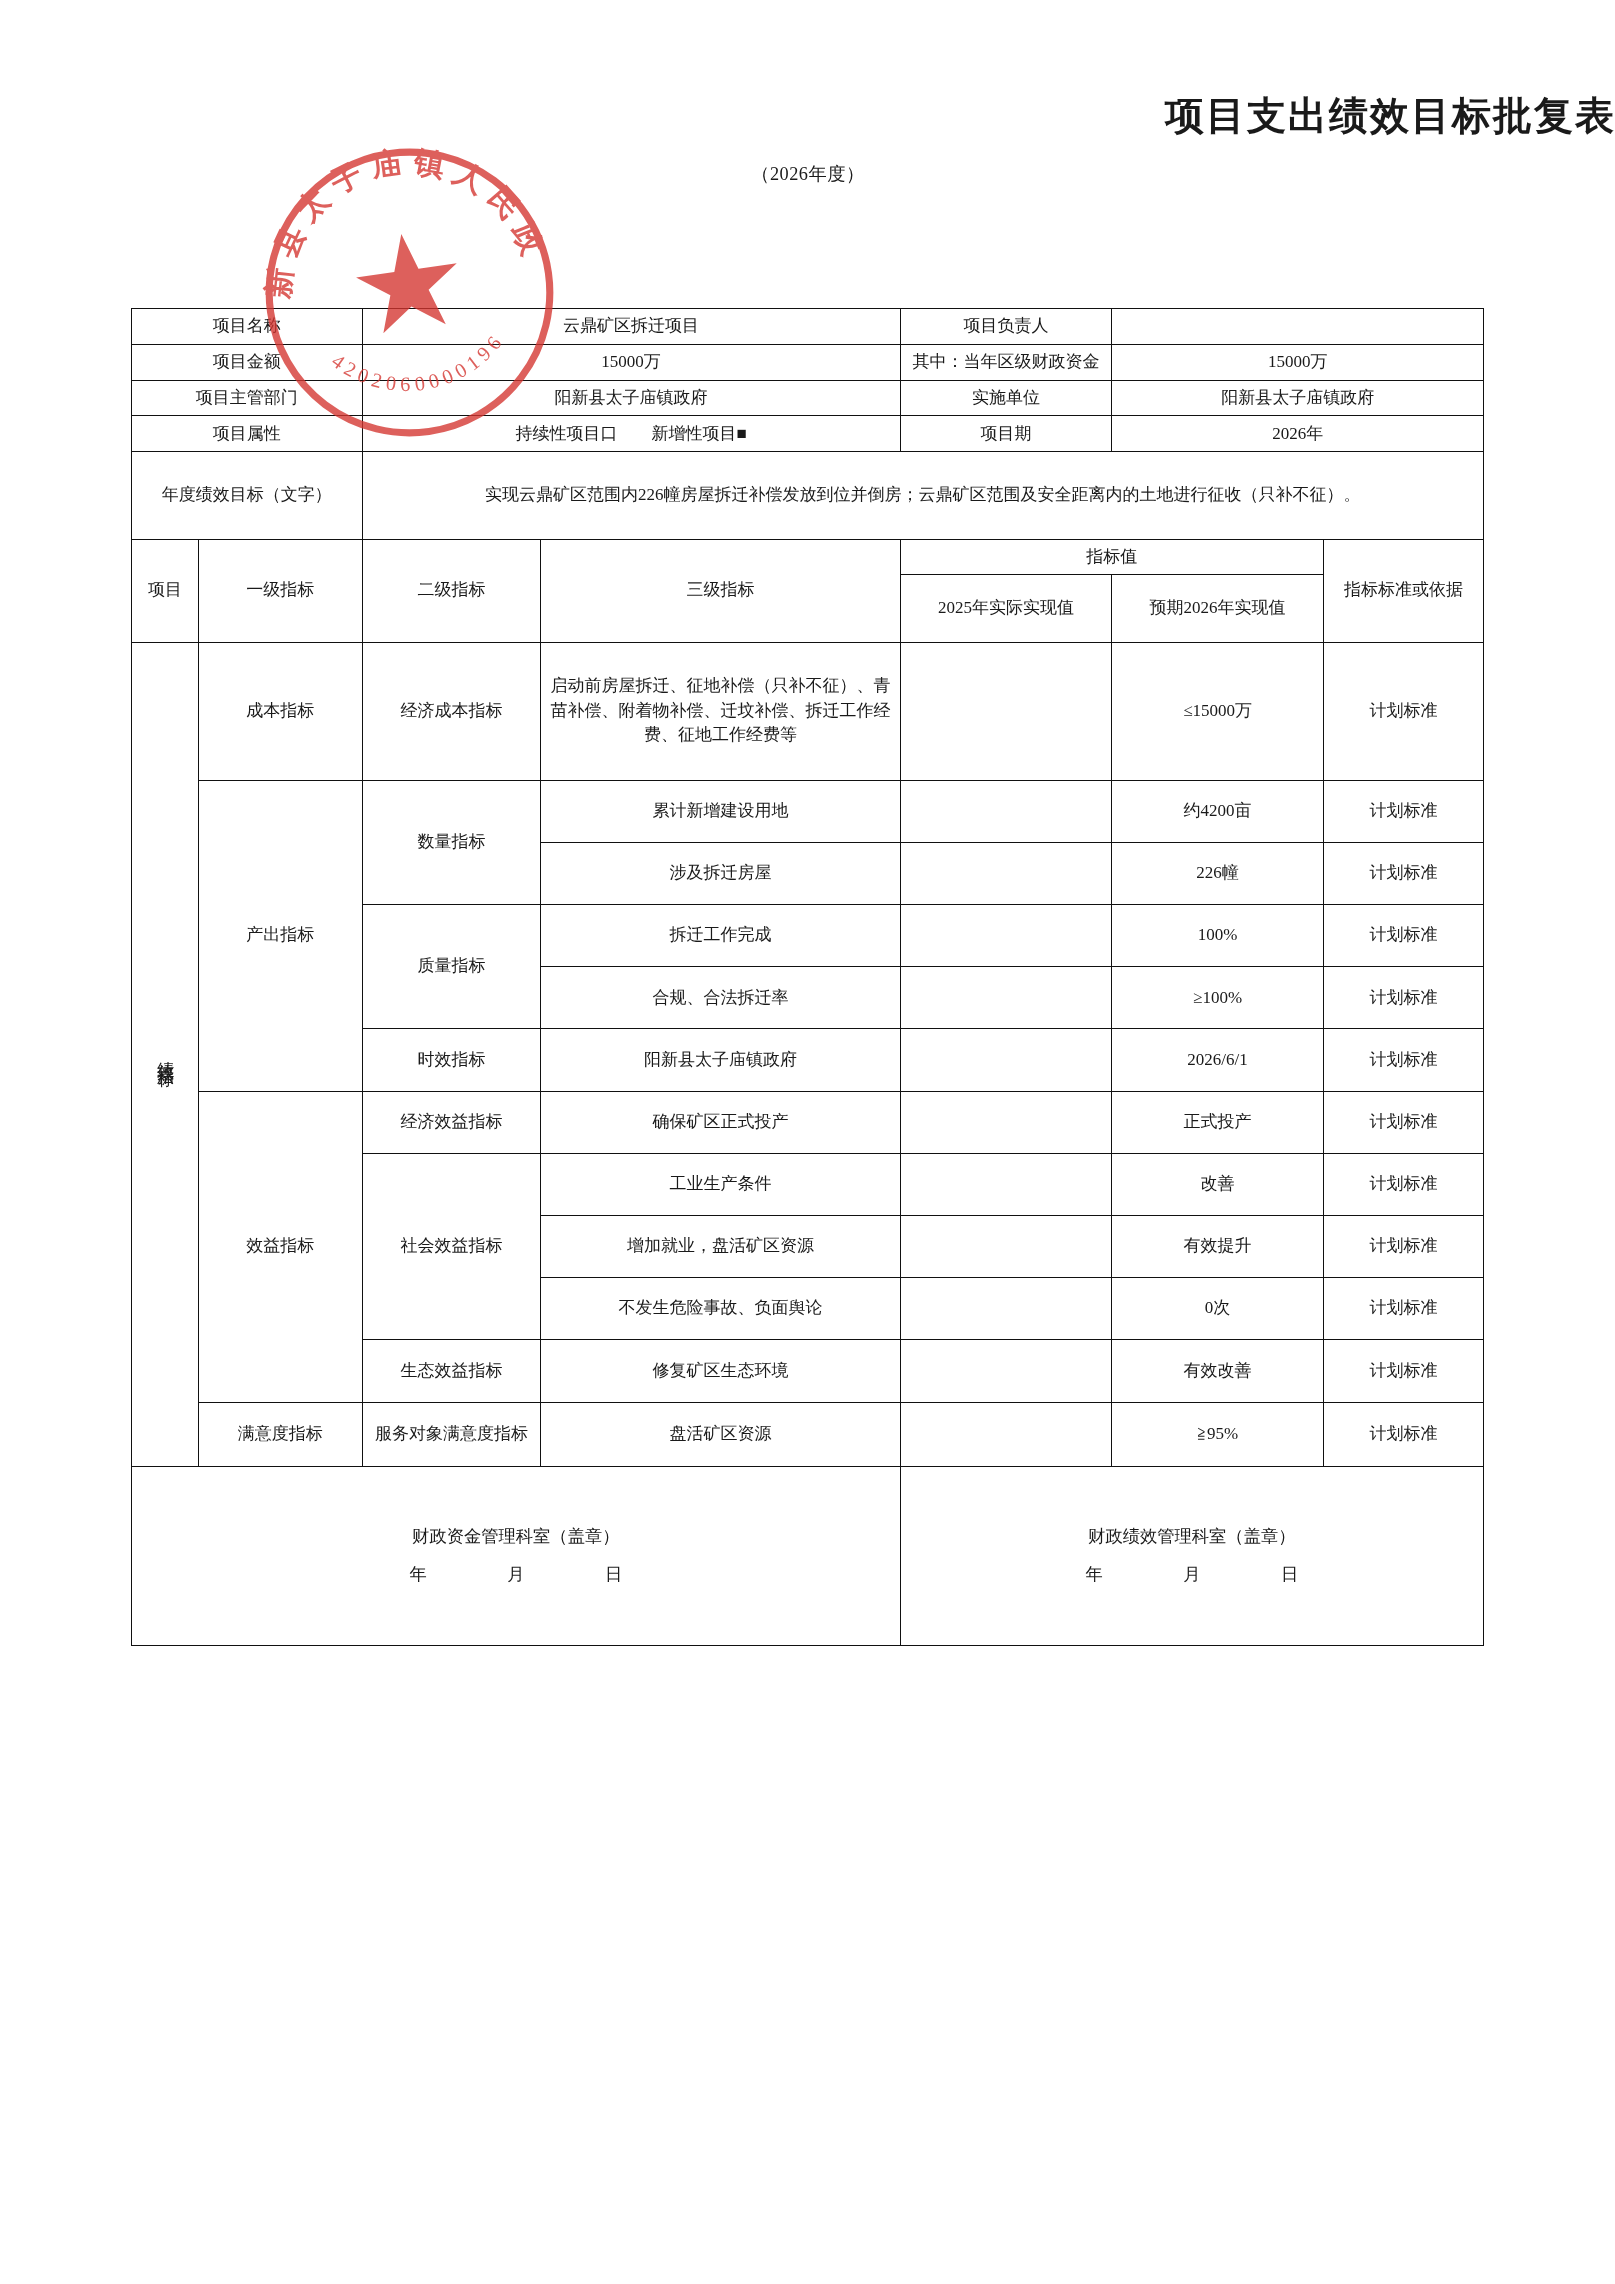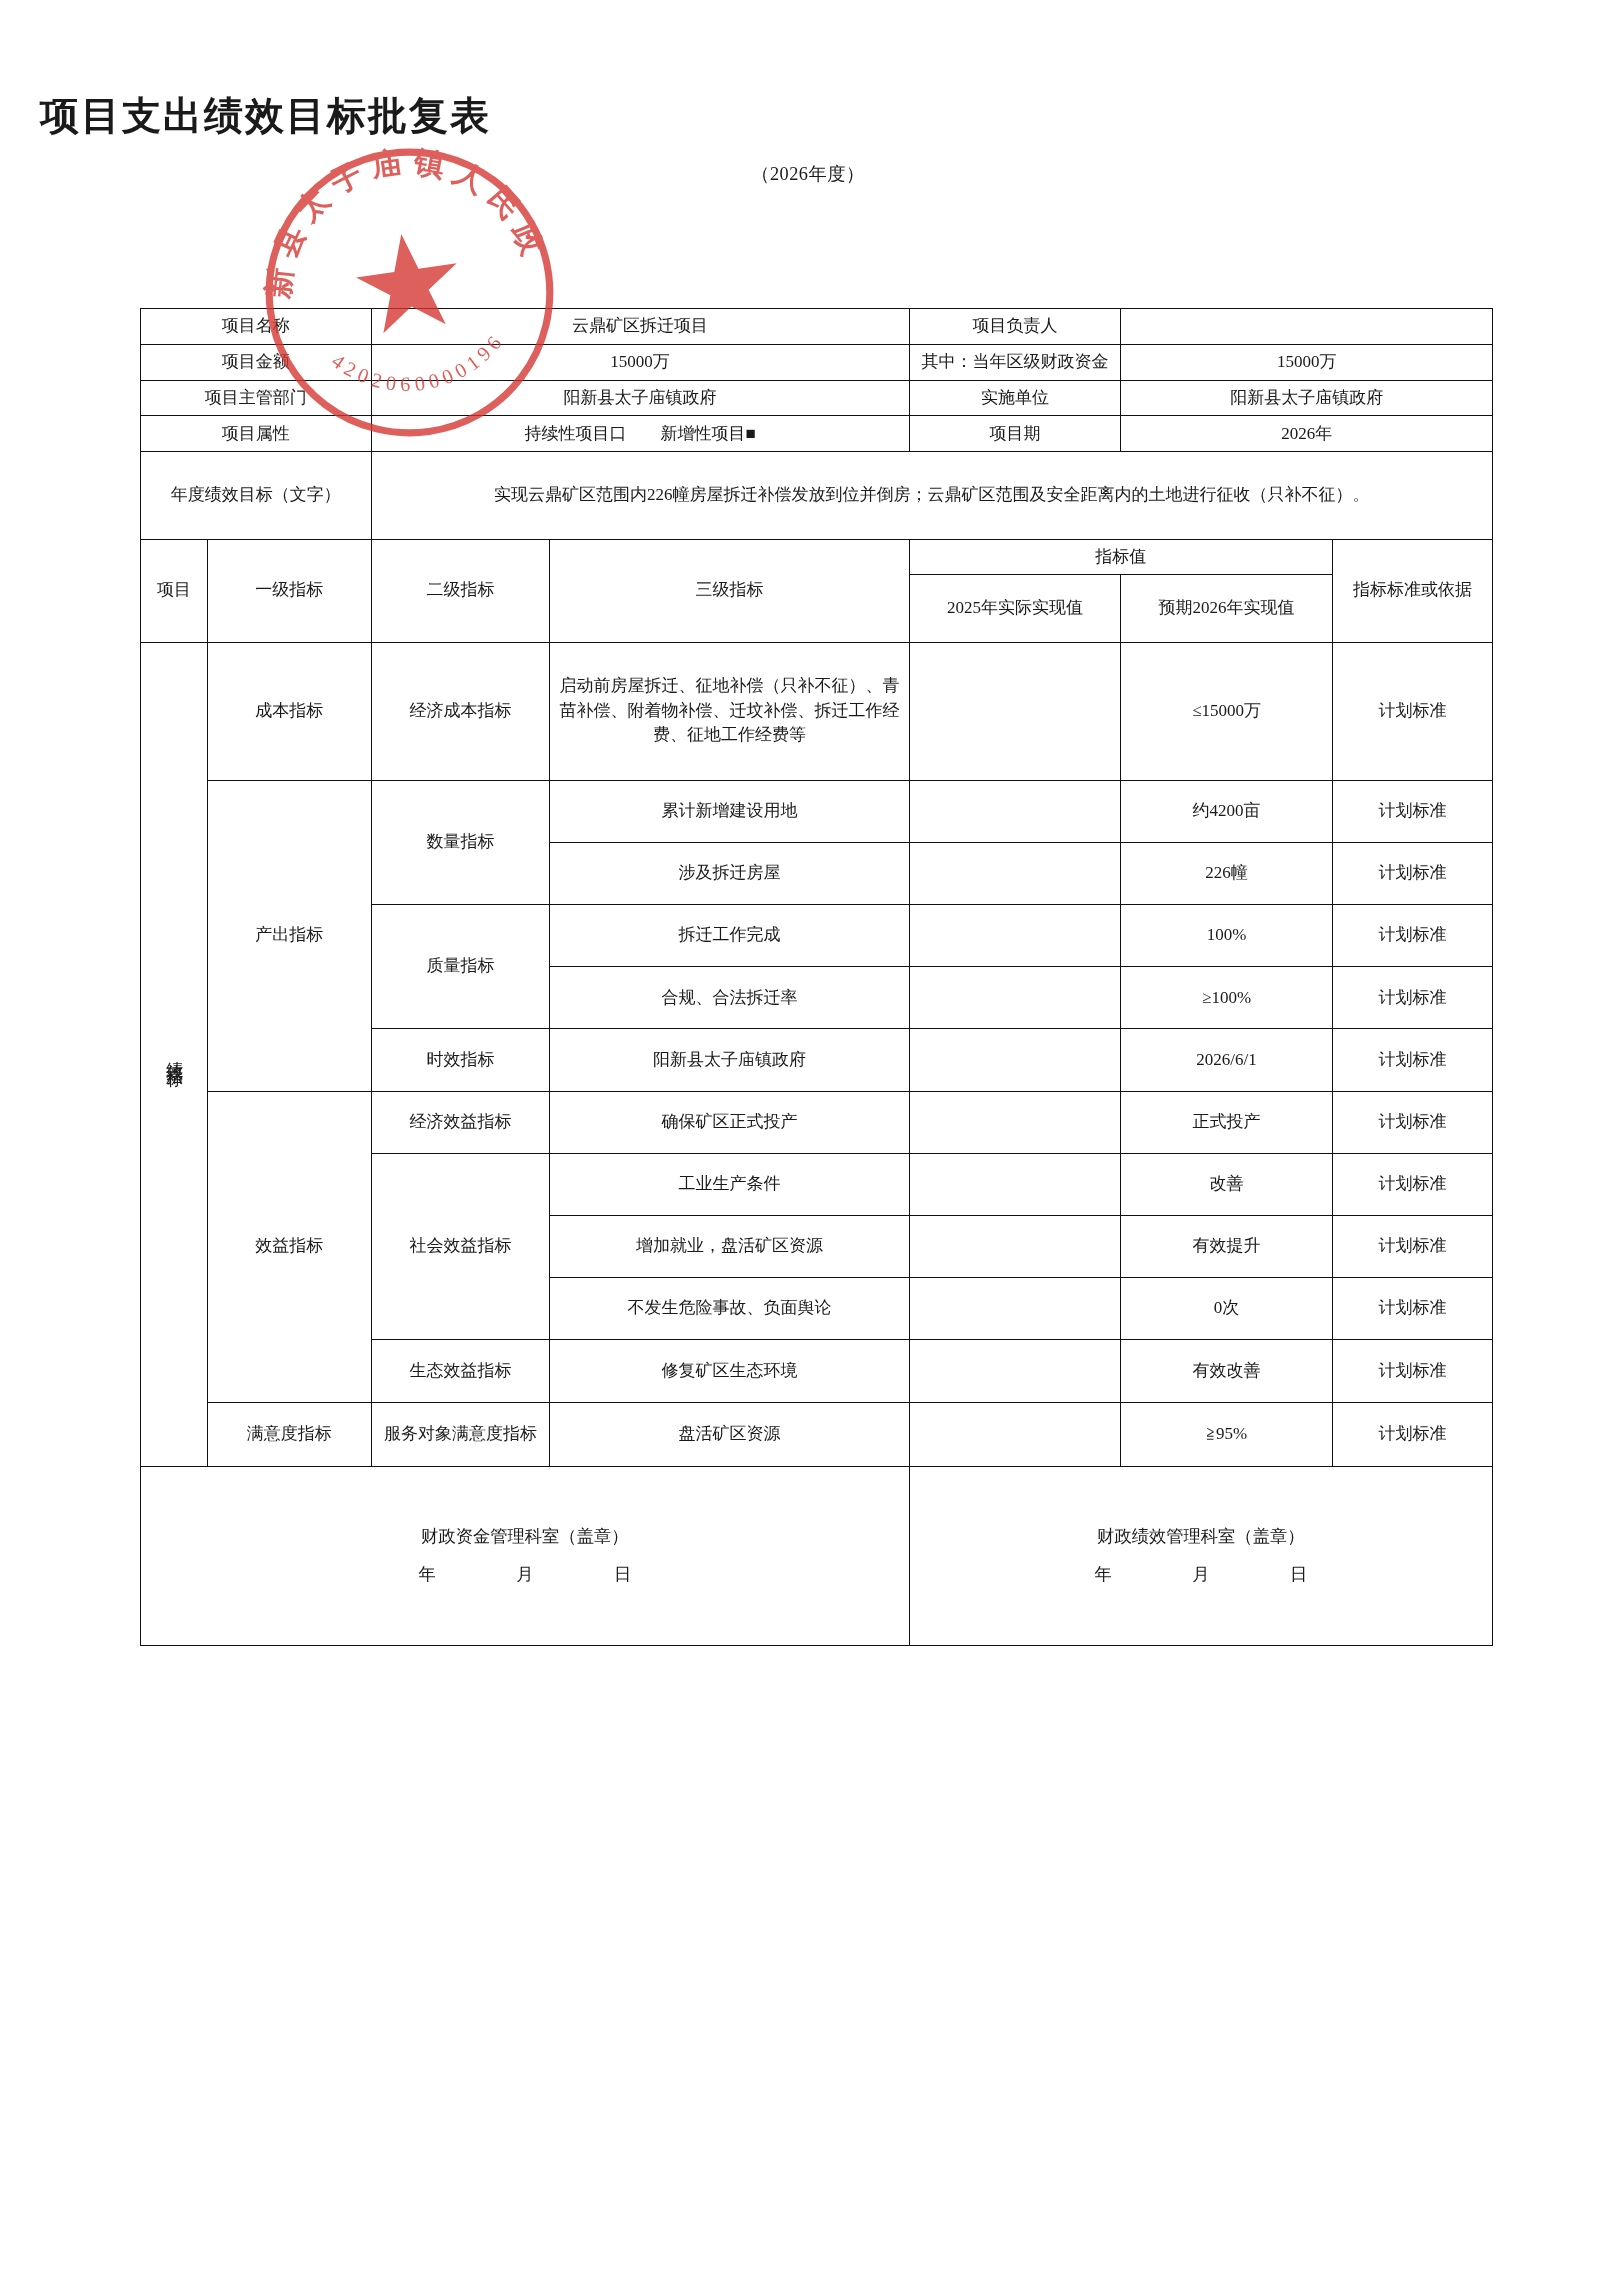--- a/index.html
+++ b/index.html
@@ -30,21 +30,21 @@
     top: 51px;
     width: 305px;
     height: 305px;
     pointer-events: none;
     z-index: 5;
     opacity: 0.78;
   }
 
   
   .doc-title {
-    text-align: left;
+    text-align: right;
     font-size: 39px;
     letter-spacing: 2px;
     font-weight: 700;
     margin-top: 89px;
     font-family: "Liberation Serif", "DejaVu Serif", serif;
     position: relative;
     z-index: 6;
     padding-left: 40px;
   }
   .doc-subtitle {
@@ -52,21 +52,21 @@
     font-size: 18.3px;
     margin-top: 18.3px;
     letter-spacing: 0.5px;
     position: relative;
     z-index: 6;
   }
 
   
   .tbl-wrap {
     position: absolute;
-    left: 140px;
+    left: 131px;
     top: 219px;
     width: 1353px;
   }
   table.main {
     border-collapse: collapse;
     width: 1353px;
     table-layout: fixed;
   }
   table.main td {
     border: 1px solid #111;

